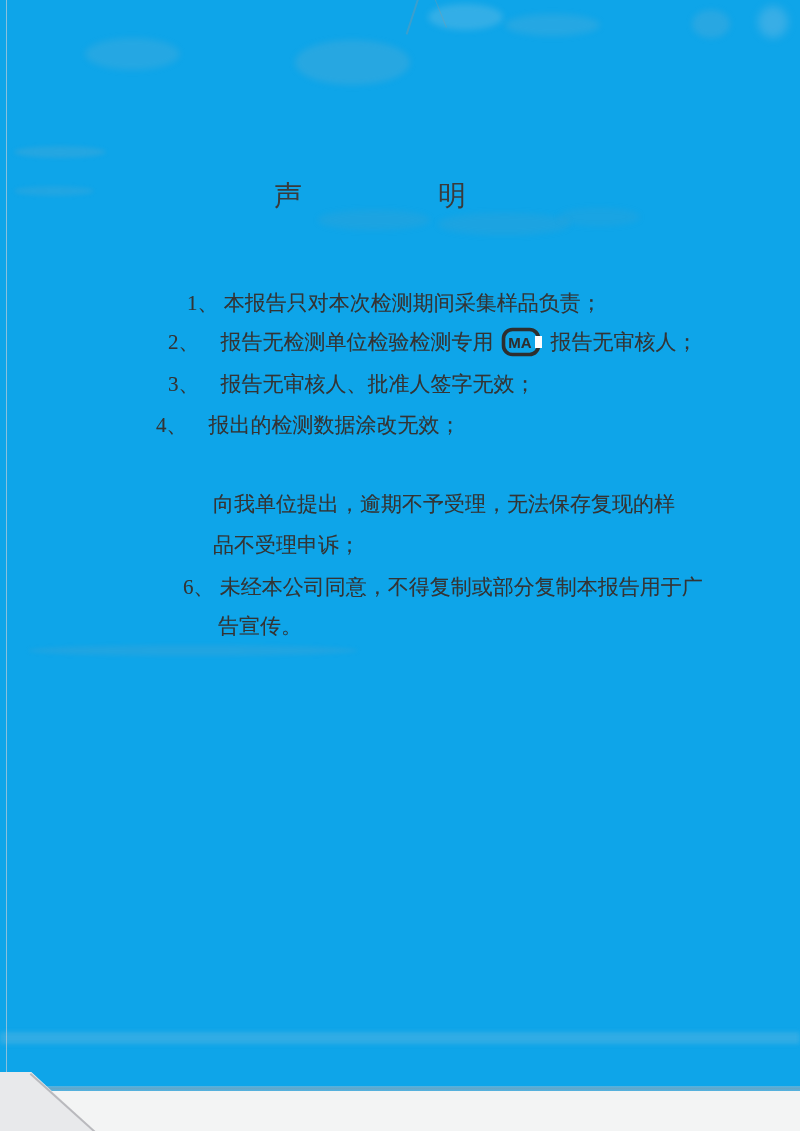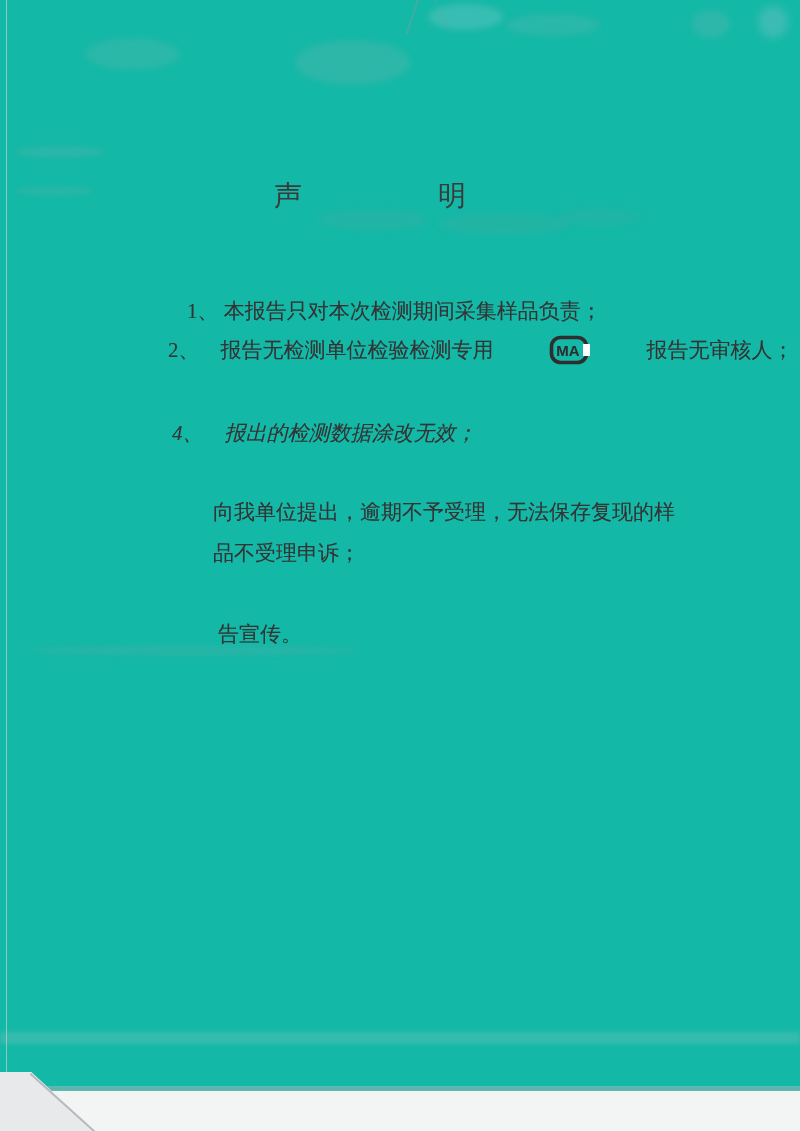--- a/index.html
+++ b/index.html
@@ -1,20 +1,20 @@
 <!DOCTYPE html>
 <html><head>
 <meta charset="utf-8">
 <style>
   html, body { margin: 0; padding: 0; background: #ffffff; }
   .page {
     position: relative;
     width: 800px;
     height: 1131px;
-    background: #14b8a6;
+    background: #0ea5e9;
     overflow: hidden;
     font-family: "Liberation Serif", "DejaVu Serif", serif;
     color: #333333;
   }
 
   
   .doc-title {
     position: absolute;
     left: 274px;
     top: 177px;
@@ -26,26 +26,25 @@
   }
 
   
   .ln {
     position: absolute;
     font-size: 21px;
     line-height: 28px;
     white-space: pre;
     color: #343434;
     text-shadow: 0 0 0.6px rgba(55,55,60,0.35);
-    margin-top: 8px;
   }
   .l1  { left: 187px; top: 289px; }
-  .l2  { left: 168px; top: 327px; display: flex; align-items: center; gap: 48px; }
+  .l2  { left: 168px; top: 327px; display: flex; align-items: center; }
   .l3  { left: 168px; top: 370px; }
-  .l4  { left: 172px; top: 411px; font-style: italic; }
+  .l4  { left: 156px; top: 411px; }
   .l5a { left: 156px; top: 452px; }
   .l5b { left: 213px; top: 490px; }
   .l5c { left: 213px; top: 531px; }
   .l6a { left: 183px; top: 573px; }
   .l6b { left: 218px; top: 614px; font-family: Liberation Mono, monospace; }
 
   .cma-stamp { margin: 0 9px 0 7px; flex: 0 0 auto; }
   .cma-stamp text {
     font-family: "Liberation Sans", "DejaVu Sans", sans-serif;
     font-weight: bold;
@@ -124,23 +123,25 @@
   <div class="ln l2">
     <span>2、　报告无检测单位检验检测专用</span>
     <svg class="cma-stamp" width="41" height="30" viewBox="0 0 41 30">
       <rect x="2.5" y="2.5" width="35" height="25" rx="9" ry="9" fill="none" stroke="#2e2e2e" stroke-width="3.6"></rect>
       <rect x="34" y="9" width="7" height="12" fill="#fdfdfe"></rect>
       <text x="19" y="20.5" text-anchor="middle">MA</text>
     </svg>
     <span>报告无审核人；</span>
   </div>
 
+  <div class="ln l3">3、　报告无审核人、批准人签字无效；</div>
   <div class="ln l4">4、　报出的检测数据涂改无效；</div>
   <div class="ln l5b">向我单位提出，逾期不予受理，无法保存复现的样</div>
   <div class="ln l5c">品不受理申诉；</div>
+  <div class="ln l6a">6、 未经本公司同意，不得复制或部分复制本报告用于广</div>
   <div class="ln l6b">告宣传。</div>
 
   <div class="band-faint"></div>
   <div class="bottom-band"></div>
   <div class="bottom-line"></div>
   <div class="corner-fold"></div>
   <div class="corner-fold-edge"></div>
 
 </div>
 

